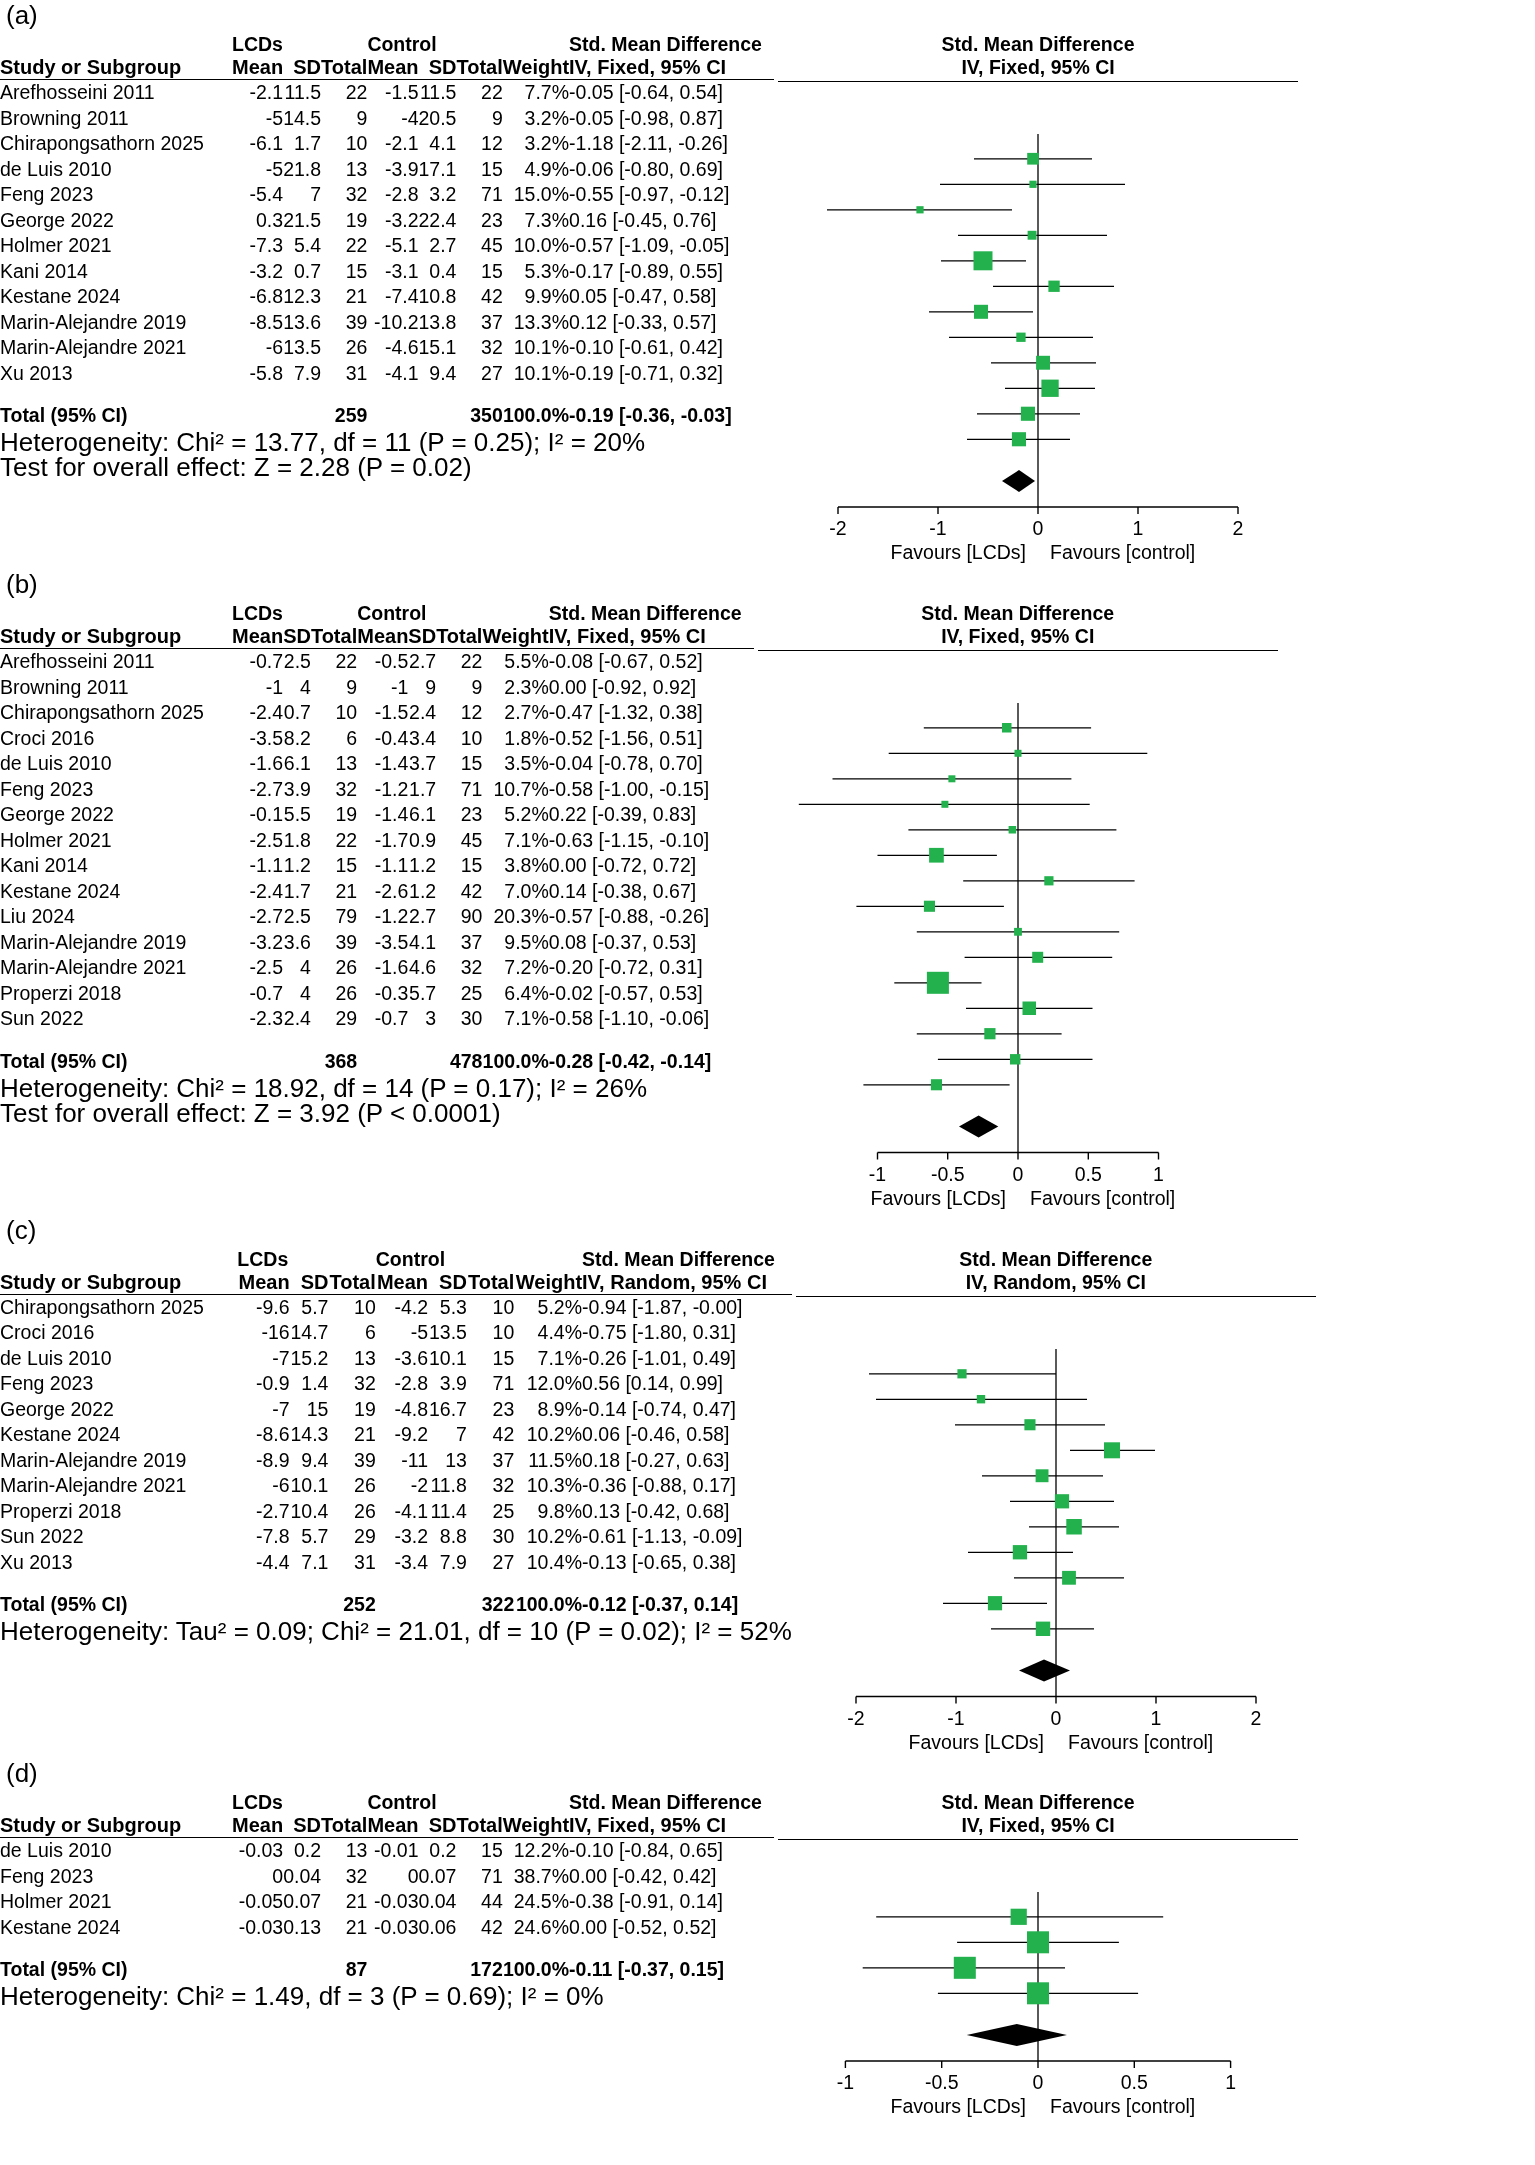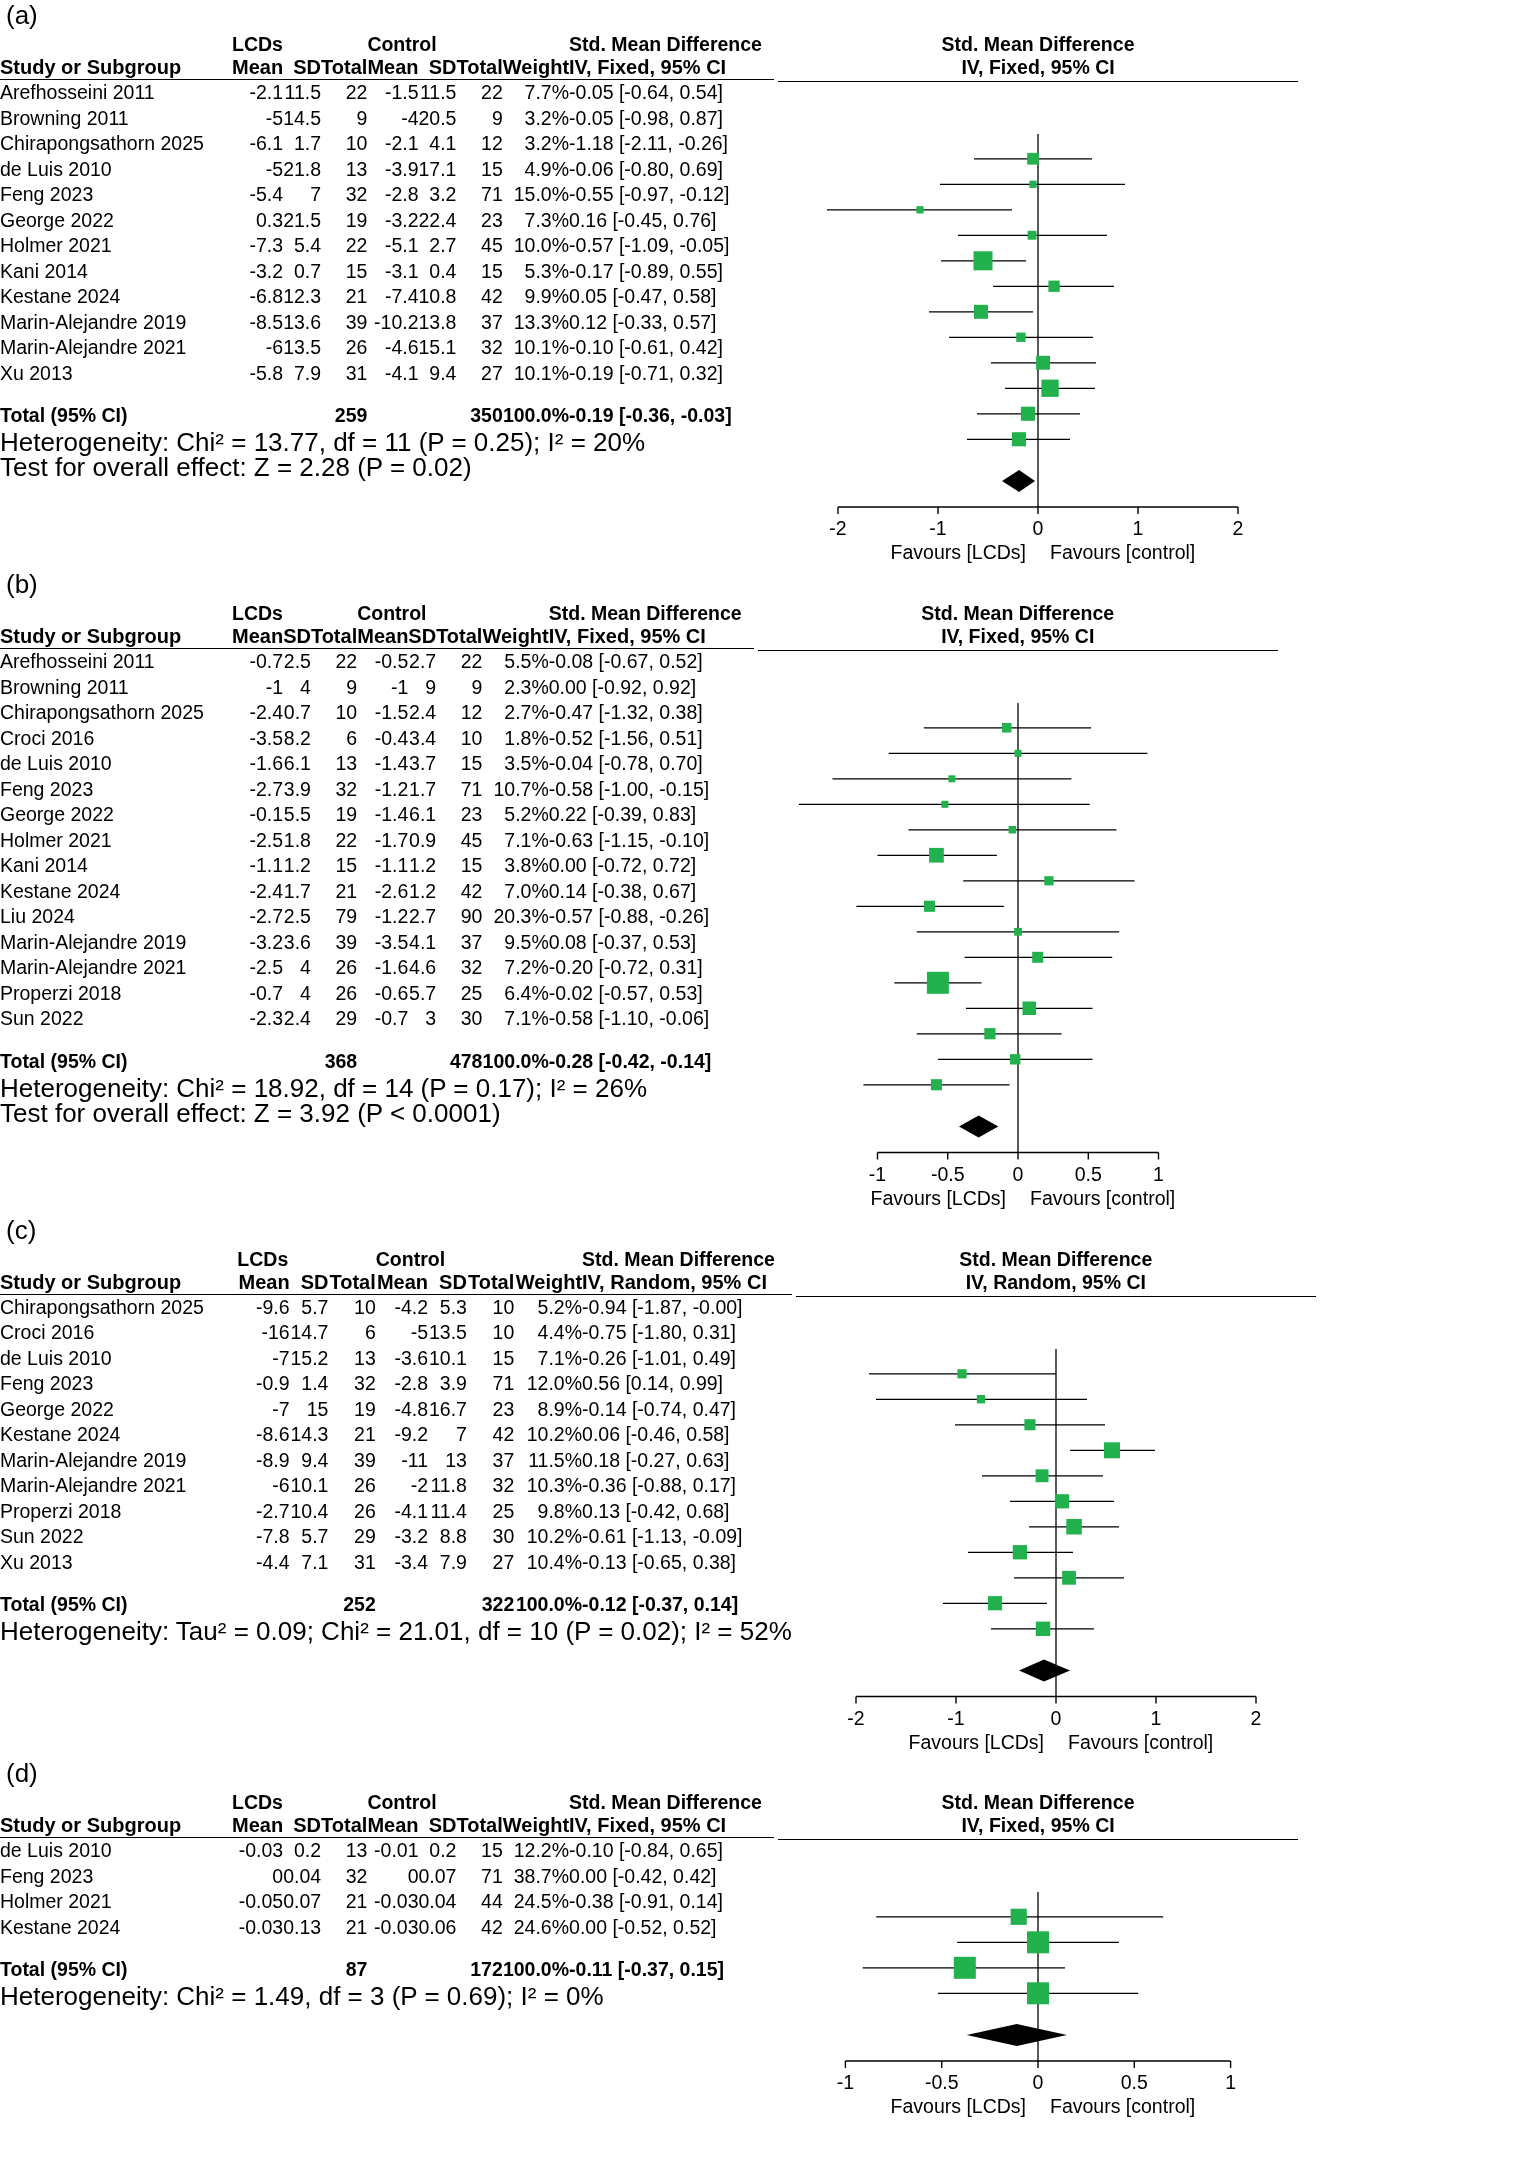--- a/index.html
+++ b/index.html
@@ -414,21 +414,21 @@
               <td class="num">4.6</td>
               <td class="num">32</td>
               <td class="num">7.2%</td>
               <td class="ci-col">-0.20 [-0.72, 0.31]</td>
             </tr>
             <tr class="row">
               <td class="study-col">Properzi 2018</td>
               <td class="num">-0.7</td>
               <td class="num">4</td>
               <td class="num">26</td>
-              <td class="num">-0.6</td>
+              <td class="num">-0.3</td>
               <td class="num">5.7</td>
               <td class="num">25</td>
               <td class="num">6.4%</td>
               <td class="ci-col">-0.02 [-0.57, 0.53]</td>
             </tr>
             <tr class="row">
               <td class="study-col">Sun 2022</td>
               <td class="num">-2.3</td>
               <td class="num">2.4</td>
               <td class="num">29</td>

